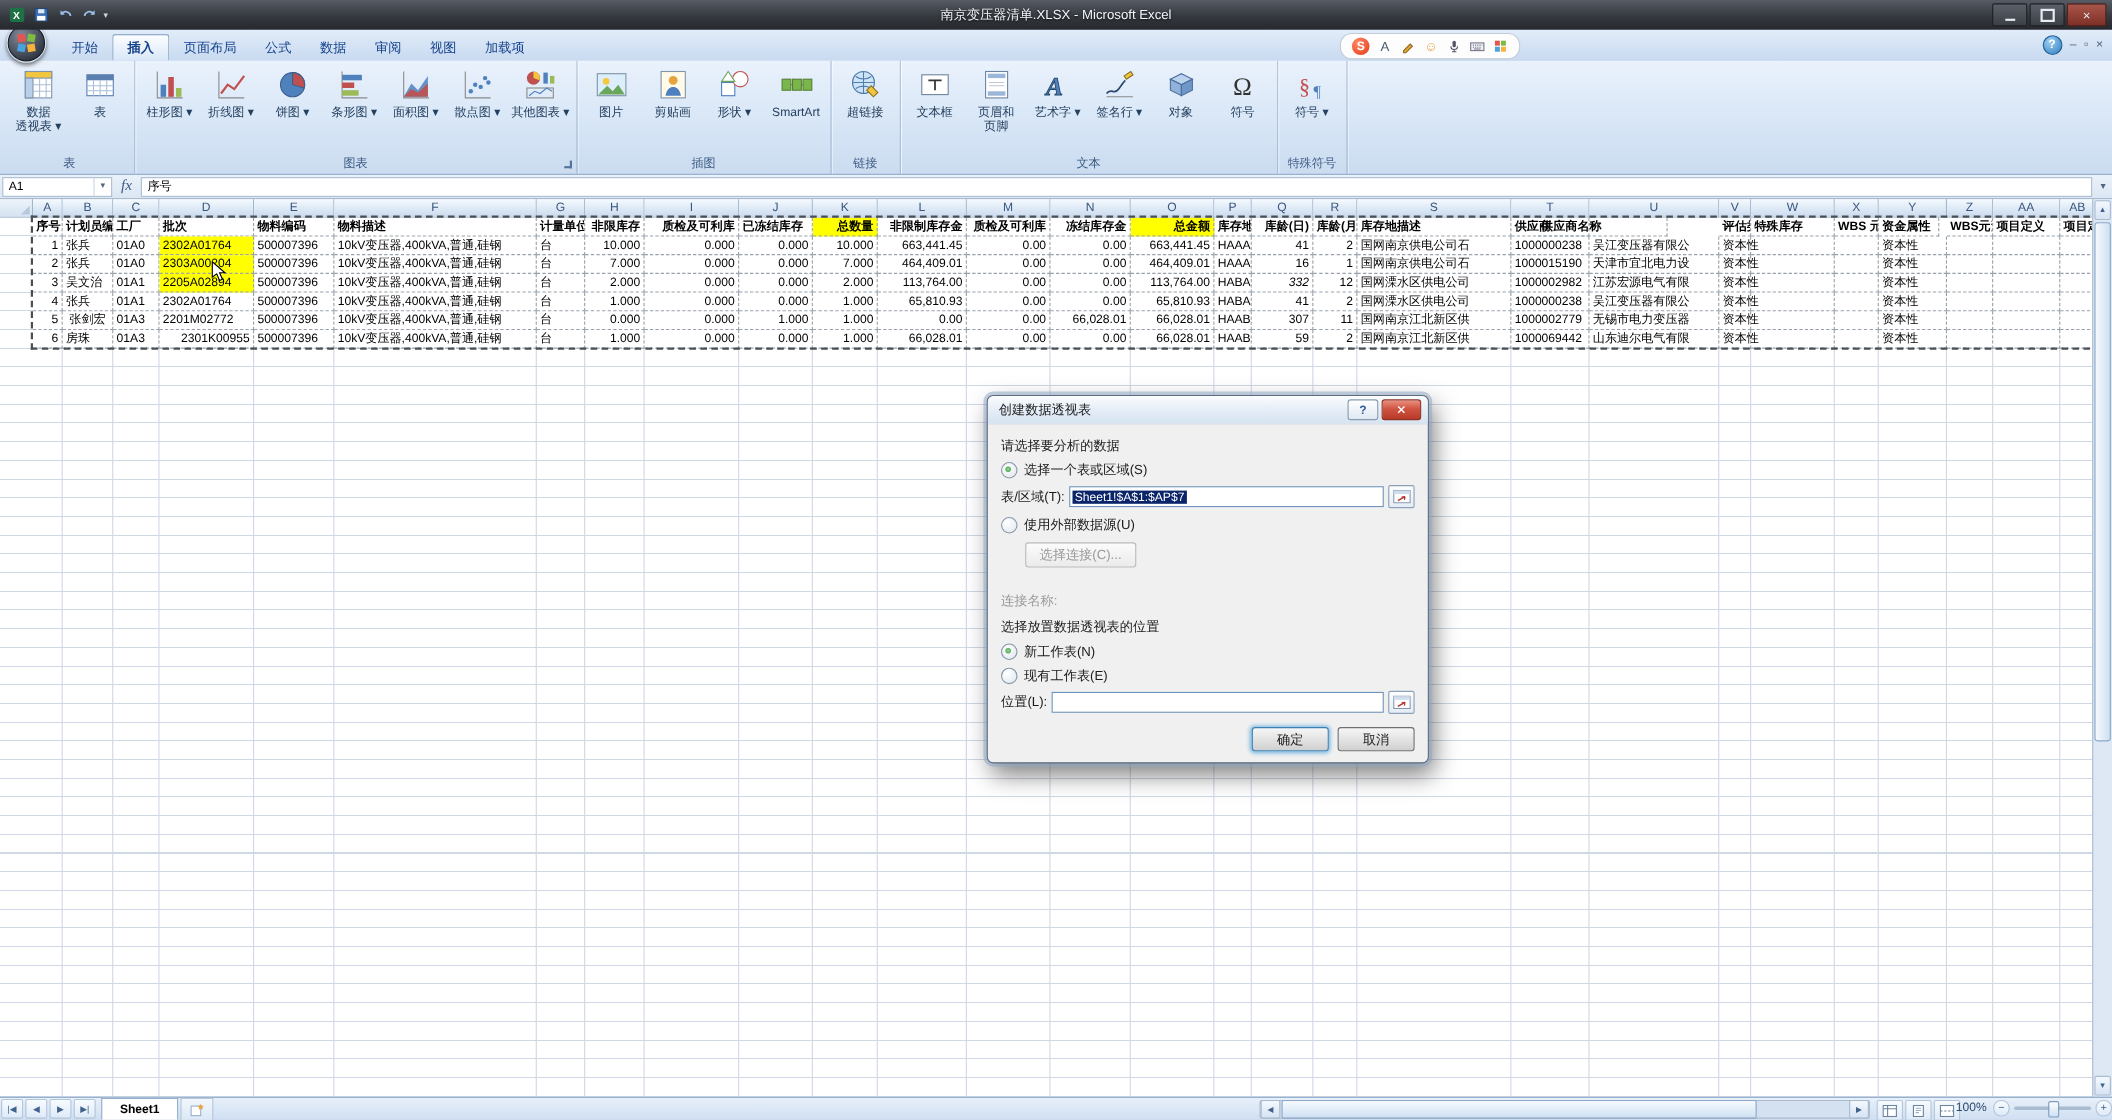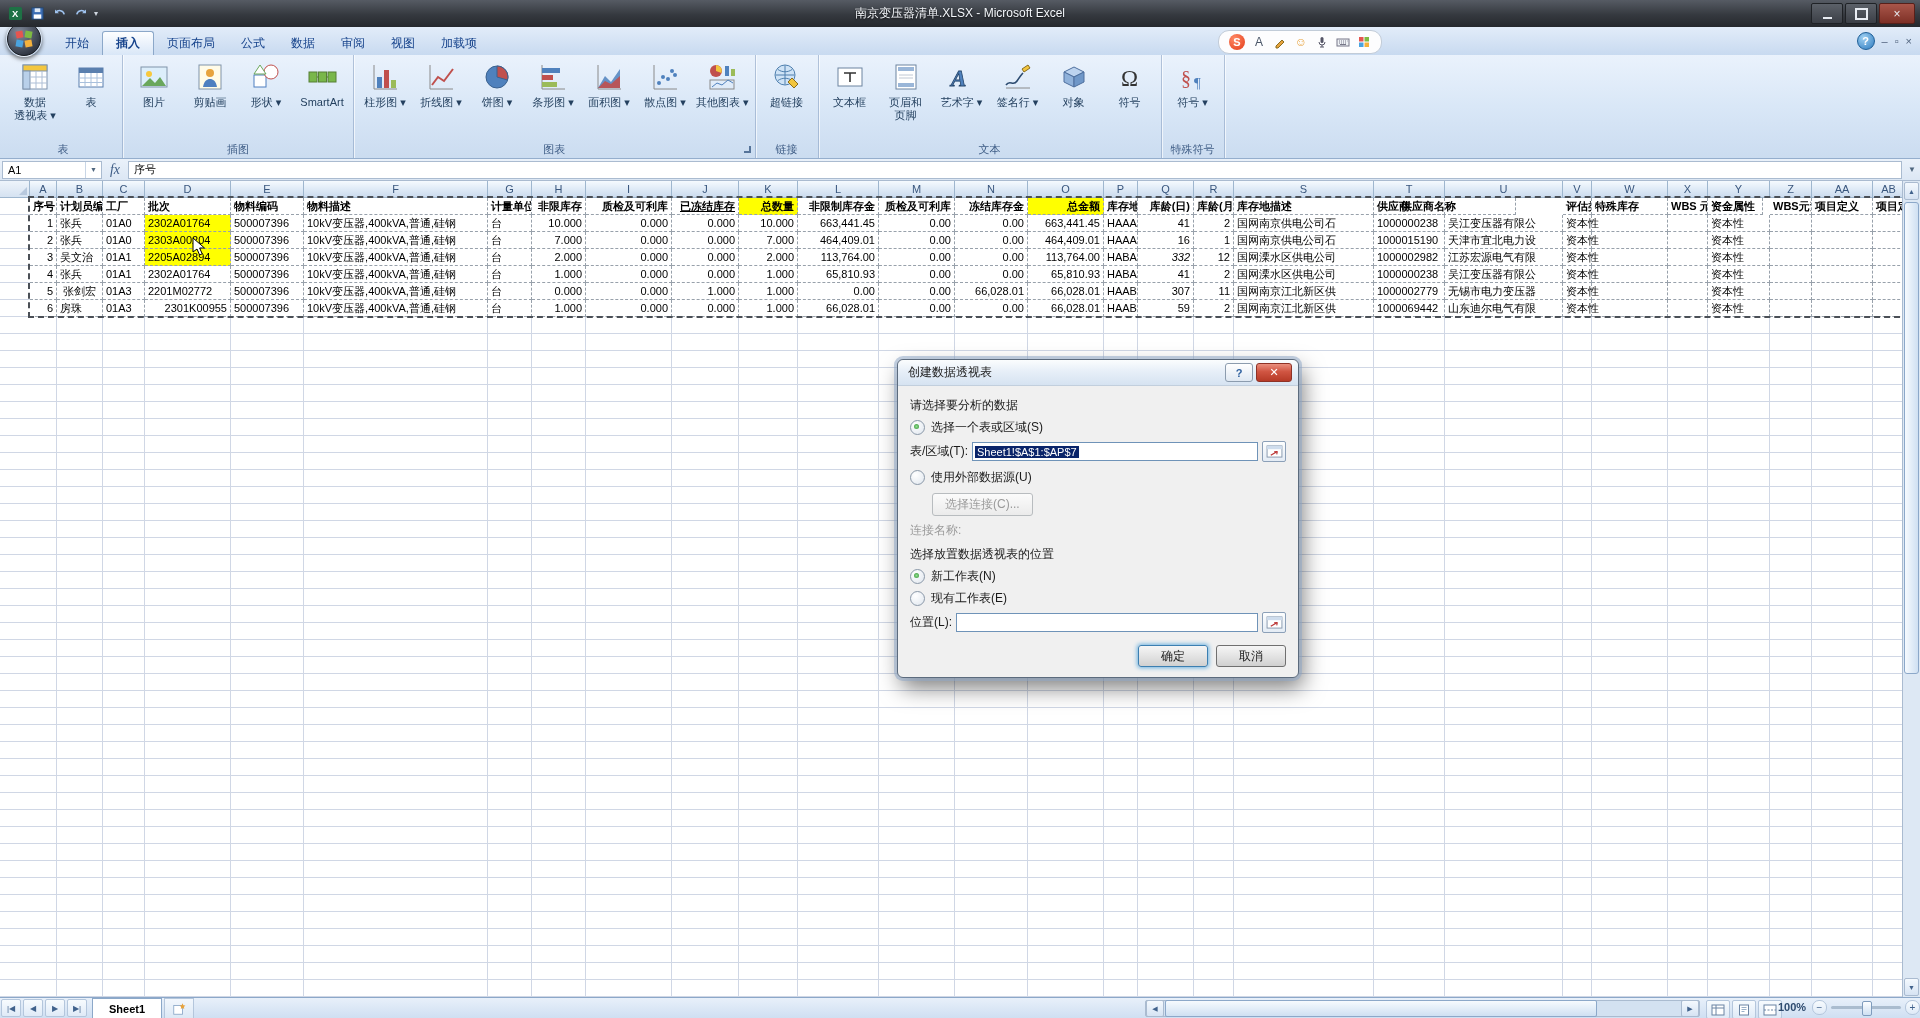--- a/index.html
+++ b/index.html
@@ -127,21 +127,21 @@
   #hscroll{position:absolute;left:1145px;top:2px;width:555px;height:17px;display:flex;align-items:center;
     background:#d3e1f1;border:1px solid #aabbd0;border-radius:2px;box-sizing:border-box;}
   .hbtn{width:16px;height:15px;display:flex;align-items:center;justify-content:center;font-size:7px;color:#41628c;
     background:linear-gradient(#f4f9fe,#d6e3f3);border:1px solid #aabbd0;border-radius:2px;}
   #hthumb{flex:none;width:430px;height:15px;margin:0 1px;background:linear-gradient(#f6fafe,#cfe0f2);
     border:1px solid #8ca8c9;border-radius:2px;}
   .hspace{flex:1;}
   #viewicons{position:absolute;left:1706px;top:2px;display:flex;gap:2px;}
   .vicon{width:22px;height:17px;display:flex;align-items:center;justify-content:center;
     background:linear-gradient(#f7fbfe,#dfeaf7);border:1px solid #b4c6dc;border-radius:2px;}
-  #zoomtext{position:absolute;left:1778px;top:3px;color:#2d4a6e;font-weight:bold;}
+  #zoomtext{position:absolute;left:1778px;top:3px;color:#2d4a6e;font-weight:normal;}
   #zoomctl{position:absolute;left:1812px;top:2px;display:flex;align-items:center;gap:4px;}
   .zbtn{width:13px;height:13px;display:flex;align-items:center;justify-content:center;color:#41628c;
     background:linear-gradient(#f7fbfe,#dfeaf7);border:1px solid #b4c6dc;border-radius:7px;font-size:10px;}
   #ztrack{width:70px;height:3px;background:#aabccf;border-radius:2px;position:relative;}
   #zthumb{position:absolute;left:31px;top:-5px;width:8px;height:13px;
     background:linear-gradient(#fdfeff,#cfe0f2);border:1px solid #7f9cbd;border-radius:2px;}
 
   
   #dialog{position:absolute;left:897px;top:359px;width:400px;background:#f0f0f0;
     border:1px solid #5c6b7d;border-radius:6px;
@@ -168,21 +168,21 @@
   .field-row{display:flex;align-items:center;gap:4px;margin:4px 0 7px;}
   .fld-label{white-space:nowrap;}
   .fld{flex:1;height:19px;border:1px solid #6f93b8;background:#fff;display:flex;align-items:center;
     padding:0 2px;box-sizing:border-box;font-size:11px;}
   .sel-text{background:#0a246a;color:#fff;padding:0 2px;white-space:nowrap;}
   .picker{width:22px;height:19px;flex:none;border:1px solid #8ca0b8;border-radius:2px;
     background:linear-gradient(#fdfefe,#e4ecf5);display:flex;align-items:center;justify-content:center;}
   .picker svg{width:17px;height:13px;}
   .btn-disabled{display:inline-flex;align-items:center;height:21px;padding:0 12px;margin:2px 0;
     border:1px solid #b8bcbf;border-radius:3px;background:linear-gradient(#fbfbfb,#ebebeb);color:#9a9a9a;}
-  .grey{color:#9a9a9a;margin:4px 0 7px;}
+  .grey{color:#9a9a9a;margin:20px 0 7px;}
   .dlg-buttons{display:flex;justify-content:flex-end;gap:8px;margin-top:12px;}
   .btn{min-width:70px;height:22px;display:flex;align-items:center;justify-content:center;
     border:1px solid #707070;border-radius:3px;box-sizing:border-box;
     background:linear-gradient(#f6f6f6,#e0e0e0 60%,#d0d0d0);}
   .btn.default{border-color:#3c7fb1;box-shadow:0 0 4px 1px #6cb2e0;}
 
   #cursor{position:absolute;left:191px;top:237px;z-index:60;pointer-events:none;}
 </style>
 </head>
 <body>
@@ -322,74 +322,20 @@
           </div>
         </div>
       </div>
       <div class="rg-label">表</div>
     </div>
     <div class="rgroup">
       <div class="rg-body">
         <div class="rbtn">
           <div class="rbtn-ico">
             <svg viewBox="0 0 32 32">
-              <rect x="3" y="6" width="26" height="20" fill="#dceefb" stroke="#8093a9"></rect>
-              <circle cx="11" cy="13" r="3" fill="#f8c83c"></circle>
-              <path d="M4 25l8-8 5 5 5-6 6 9z" fill="#6aa75c"></path>
-            </svg>
-          </div>
-          <div class="rbtn-lab">
-            <div>图片</div>
-          </div>
-        </div>
-        <div class="rbtn">
-          <div class="rbtn-ico">
-            <svg viewBox="0 0 32 32">
-              <rect x="5" y="4" width="22" height="24" fill="#fffbe8" stroke="#8093a9"></rect>
-              <circle cx="16" cy="12" r="4" fill="#e7a33d"></circle>
-              <path d="M9 26c1-6 4-8 7-8s6 2 7 8z" fill="#4e7fc0"></path>
-            </svg>
-          </div>
-          <div class="rbtn-lab">
-            <div>剪贴画</div>
-          </div>
-        </div>
-        <div class="rbtn">
-          <div class="rbtn-ico">
-            <svg viewBox="0 0 32 32">
-              <rect x="4" y="14" width="12" height="12" fill="#fff" stroke="#4e7fc0"></rect>
-              <circle cx="21" cy="11" r="7" fill="#fff" stroke="#c0504d"></circle>
-              <path d="M10 4l6 9H4z" fill="#fff" stroke="#6aa75c"></path>
-            </svg>
-          </div>
-          <div class="rbtn-lab">
-            <div>形状 ▾</div>
-          </div>
-        </div>
-        <div class="rbtn">
-          <div class="rbtn-ico">
-            <svg viewBox="0 0 32 32">
-              <rect x="3" y="11" width="8" height="10" fill="#79b74a" stroke="#567f35"></rect>
-              <rect x="12.5" y="11" width="8" height="10" fill="#79b74a" stroke="#567f35"></rect>
-              <rect x="22" y="11" width="8" height="10" fill="#79b74a" stroke="#567f35"></rect>
-              <path d="M11 16h1.5M20.5 16h1.5" stroke="#567f35"></path>
-            </svg>
-          </div>
-          <div class="rbtn-lab">
-            <div>SmartArt</div>
-          </div>
-        </div>
-      </div>
-      <div class="rg-label">插图</div>
-    </div>
-    <div class="rgroup">
-      <div class="rg-body">
-        <div class="rbtn">
-          <div class="rbtn-ico">
-            <svg viewBox="0 0 32 32">
               <path d="M5 4v24h23" stroke="#8a8a8a" fill="none"></path>
               <rect x="8" y="16" width="5" height="11" fill="#4f81bd"></rect>
               <rect x="15" y="9" width="5" height="18" fill="#c0504d"></rect>
               <rect x="22" y="19" width="5" height="8" fill="#9bbb59"></rect>
             </svg>
           </div>
           <div class="rbtn-lab">
             <div>柱形图 ▾</div>
           </div>
         </div>
@@ -467,20 +413,74 @@
               <rect x="4" y="19" width="24" height="9" fill="none" stroke="#8a8a8a"></rect>
               <path d="M6 26l5-4 5 2 6-5 5 3" stroke="#4f81bd" fill="none"></path>
             </svg>
           </div>
           <div class="rbtn-lab">
             <div>其他图表 ▾</div>
           </div>
         </div>
       </div>
       <div class="rg-label">图表<div class="rg-launcher"></div></div>
+    </div>
+    <div class="rgroup">
+      <div class="rg-body">
+        <div class="rbtn">
+          <div class="rbtn-ico">
+            <svg viewBox="0 0 32 32">
+              <rect x="3" y="6" width="26" height="20" fill="#dceefb" stroke="#8093a9"></rect>
+              <circle cx="11" cy="13" r="3" fill="#f8c83c"></circle>
+              <path d="M4 25l8-8 5 5 5-6 6 9z" fill="#6aa75c"></path>
+            </svg>
+          </div>
+          <div class="rbtn-lab">
+            <div>图片</div>
+          </div>
+        </div>
+        <div class="rbtn">
+          <div class="rbtn-ico">
+            <svg viewBox="0 0 32 32">
+              <rect x="5" y="4" width="22" height="24" fill="#fffbe8" stroke="#8093a9"></rect>
+              <circle cx="16" cy="12" r="4" fill="#e7a33d"></circle>
+              <path d="M9 26c1-6 4-8 7-8s6 2 7 8z" fill="#4e7fc0"></path>
+            </svg>
+          </div>
+          <div class="rbtn-lab">
+            <div>剪贴画</div>
+          </div>
+        </div>
+        <div class="rbtn">
+          <div class="rbtn-ico">
+            <svg viewBox="0 0 32 32">
+              <rect x="4" y="14" width="12" height="12" fill="#fff" stroke="#4e7fc0"></rect>
+              <circle cx="21" cy="11" r="7" fill="#fff" stroke="#c0504d"></circle>
+              <path d="M10 4l6 9H4z" fill="#fff" stroke="#6aa75c"></path>
+            </svg>
+          </div>
+          <div class="rbtn-lab">
+            <div>形状 ▾</div>
+          </div>
+        </div>
+        <div class="rbtn">
+          <div class="rbtn-ico">
+            <svg viewBox="0 0 32 32">
+              <rect x="3" y="11" width="8" height="10" fill="#79b74a" stroke="#567f35"></rect>
+              <rect x="12.5" y="11" width="8" height="10" fill="#79b74a" stroke="#567f35"></rect>
+              <rect x="22" y="11" width="8" height="10" fill="#79b74a" stroke="#567f35"></rect>
+              <path d="M11 16h1.5M20.5 16h1.5" stroke="#567f35"></path>
+            </svg>
+          </div>
+          <div class="rbtn-lab">
+            <div>SmartArt</div>
+          </div>
+        </div>
+      </div>
+      <div class="rg-label">插图</div>
     </div>
     <div class="rgroup">
       <div class="rg-body">
         <div class="rbtn">
           <div class="rbtn-ico">
             <svg viewBox="0 0 32 32">
               <circle cx="14" cy="14" r="10" fill="#cfe3f6" stroke="#4e7fae"></circle>
               <path d="M4.5 14h19M14 4.5v19M7 8.5c4 3 10 3 14 0M7 19.5c4-3 10-3 14 0" stroke="#4e7fae" fill="none"></path>
               <path d="M17 21l4-4 6 6-4 4z" fill="#f2c53d" stroke="#8a6d1f"></path>
             </svg>
@@ -707,21 +707,21 @@
       <div id="databack"></div>
       <div class="c hdr" style="left: 30px; top: 0px; width: 27px; text-align: right;">序号</div>
       <div class="c hdr" style="left: 57px; top: 0px; width: 46px; text-align: left;">计划员编制</div>
       <div class="c hdr" style="left: 103px; top: 0px; width: 42px; text-align: left;">工厂</div>
       <div class="c hdr" style="left: 145px; top: 0px; width: 86px; text-align: left;">批次</div>
       <div class="c hdr" style="left: 231px; top: 0px; width: 73px; text-align: left;">物料编码</div>
       <div class="c hdr" style="left: 304px; top: 0px; width: 184px; text-align: left;">物料描述</div>
       <div class="c hdr" style="left: 488px; top: 0px; width: 44px; text-align: left;">计量单位</div>
       <div class="c hdr" style="left: 532px; top: 0px; width: 54px; text-align: right;">非限库存</div>
       <div class="c hdr" style="left: 586px; top: 0px; width: 86px; text-align: right;">质检及可利库</div>
-      <div class="c hdr" style="left: 672px; top: 0px; width: 67px; text-align: right; text-decoration: underline;">已冻结库存</div>
+      <div class="c hdr" style="left: 672px; top: 0px; width: 67px; text-align: left;">已冻结库存</div>
       <div class="c hdr" style="left: 739px; top: 0px; width: 59px; text-align: right; background: rgb(255, 255, 0);">总数量</div>
       <div class="c hdr" style="left: 798px; top: 0px; width: 81px; text-align: right;">非限制库存金</div>
       <div class="c hdr" style="left: 879px; top: 0px; width: 76px; text-align: right;">质检及可利库</div>
       <div class="c hdr" style="left: 955px; top: 0px; width: 73px; text-align: right;">冻结库存金</div>
       <div class="c hdr" style="left: 1028px; top: 0px; width: 76px; text-align: right; background: rgb(255, 255, 0);">总金额</div>
       <div class="c hdr" style="left: 1104px; top: 0px; width: 34px; text-align: left;">库存地</div>
       <div class="c hdr" style="left: 1138px; top: 0px; width: 56px; text-align: right;">库龄(日)</div>
       <div class="c hdr" style="left: 1194px; top: 0px; width: 40px; text-align: right;">库龄(月)</div>
       <div class="c hdr" style="left: 1234px; top: 0px; width: 140px; text-align: left;">库存地描述</div>
       <div class="c hdr" style="left: 1374px; top: 0px; width: 71px; text-align: left;">供应商</div>

